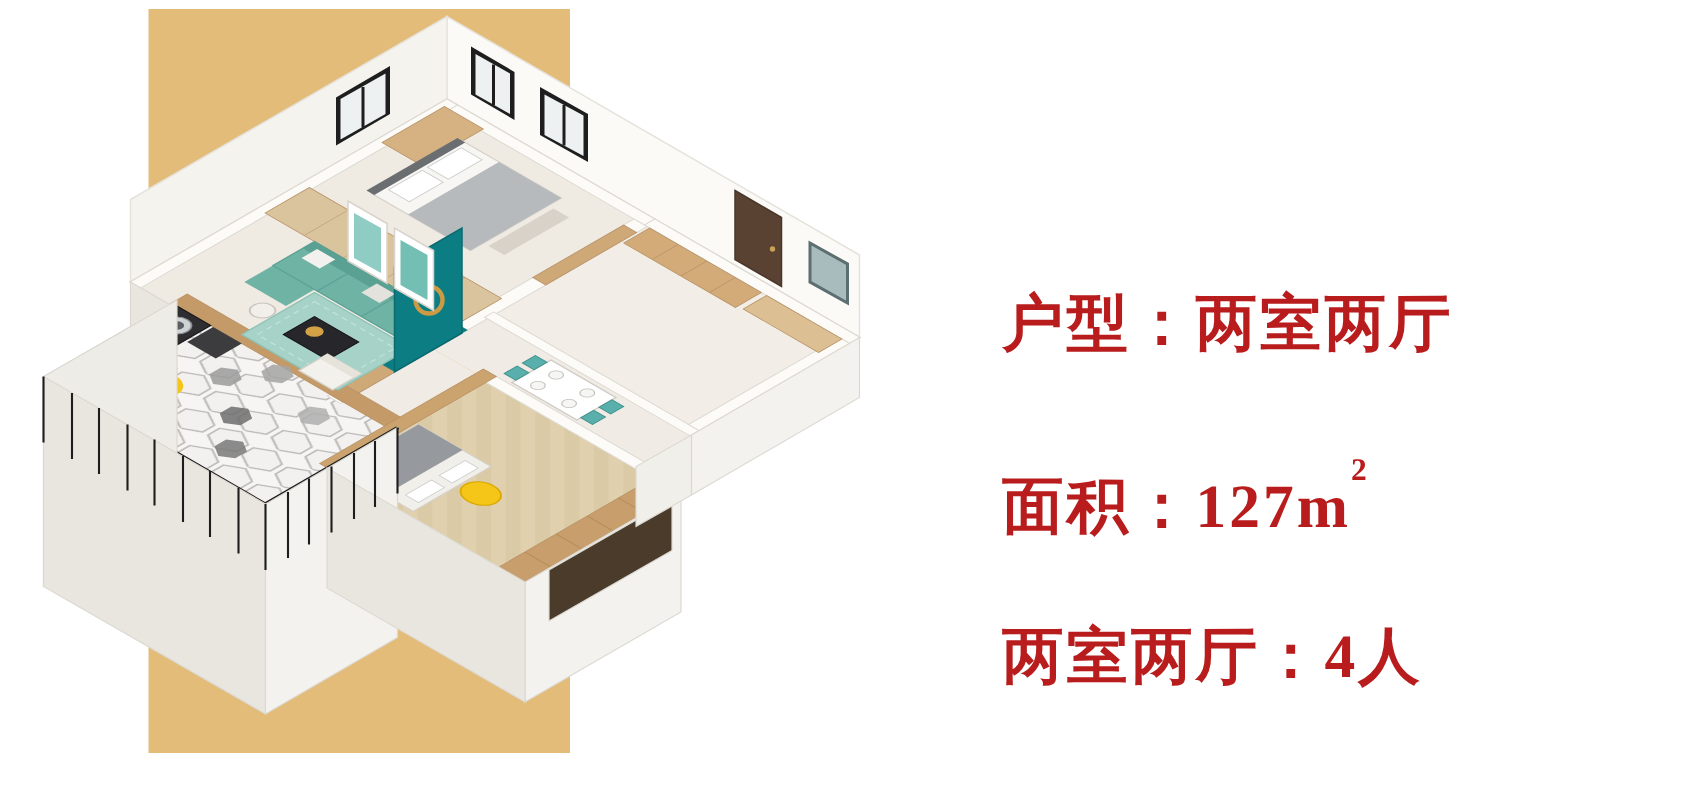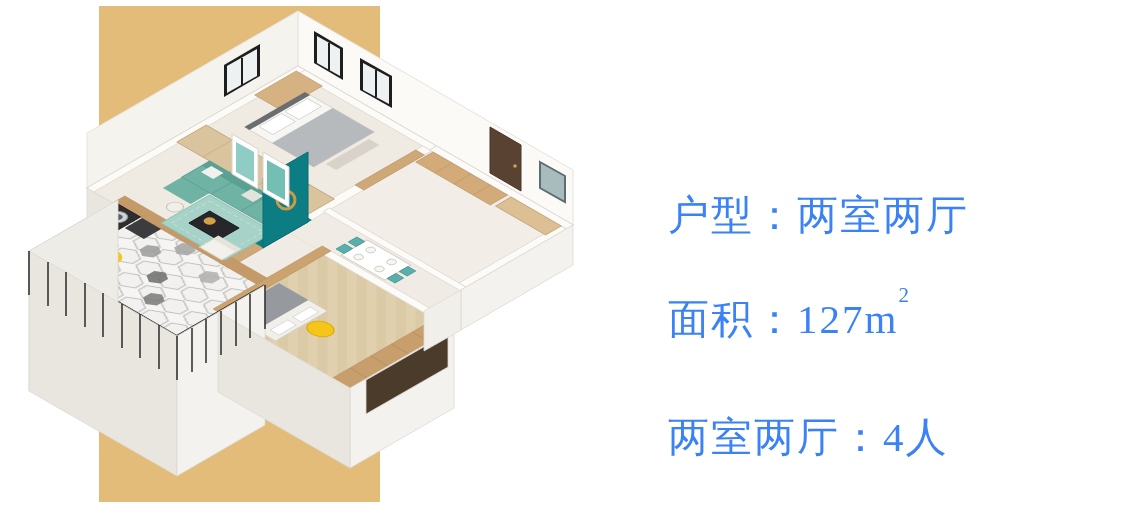--- a/index.html
+++ b/index.html
@@ -1,23 +1,23 @@
 <!DOCTYPE html>
 <html><head>
 <meta charset="utf-8">
 <style>
   html,body{margin:0;padding:0;}
   .stage{position:relative;width:1129px;height:525px;background:#ffffff;overflow:hidden;
          font-family:"Liberation Serif","DejaVu Serif",serif;}
   .plan-svg{position:absolute;left:0;top:0;}
   .info{position:absolute;left:668px;top:0;width:450px;}
-  .info-line{position:absolute;left:0;white-space:nowrap;font-size:41px;font-weight:400;
-             color:#3b82f6;letter-spacing:2px;}
+  .info-line{position:absolute;left:0;white-space:nowrap;font-size:41px;font-weight:700;
+             color:#b91c1c;letter-spacing:2px;}
   .info-line .sup{font-size:21px;position:relative;top:-16px;letter-spacing:0;}
-  .l1{top:188px;} .l2{top:292px;} .l3{top:410px;}
+  .l1{top:188px;} .l2{top:310px;} .l3{top:410px;}
 </style>
 </head>
 <body>
 
 <div class="stage">
 
   <svg class="plan-svg" width="640" height="525" viewBox="0 0 640 525">
     <defs>
       <pattern id="hx" width="26" height="23" patternUnits="userSpaceOnUse">
         <rect width="26" height="23" fill="#f6f5f3"></rect>

